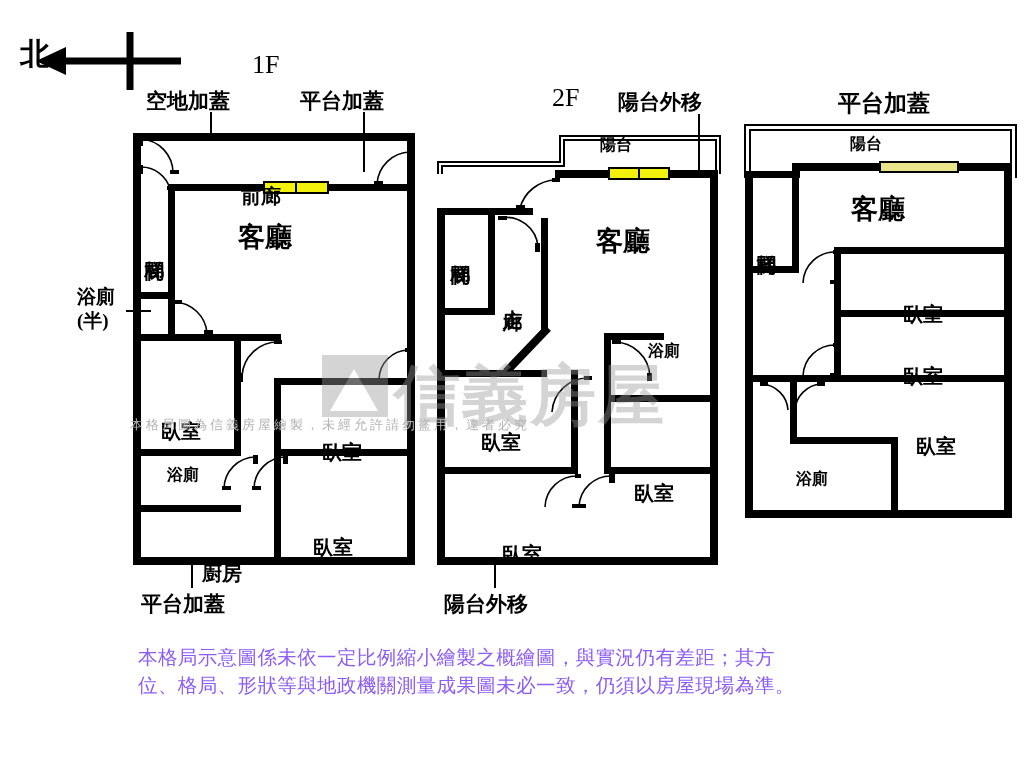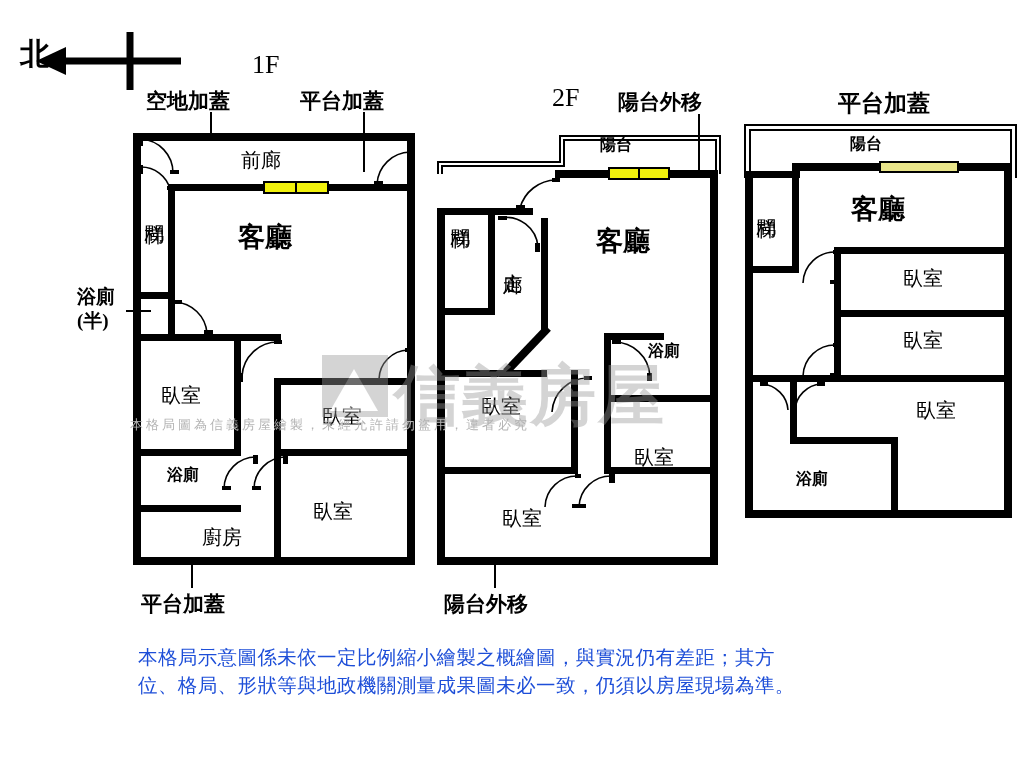--- a/index.html
+++ b/index.html
@@ -22,21 +22,21 @@
   
   .rm{
     position:absolute;
     font-family:"Liberation Serif","DejaVu Serif",serif;
     color:#000;
     white-space:nowrap;
     line-height:1.0;
     letter-spacing:0px;
   }
   .rm-lg{font-size:27px;font-weight:700;}
-  .rm-md{font-size:20px;font-weight:400;}
+  .rm-md{font-size:20px;font-weight:700;margin-top:36px;}
   .rm-sm{font-size:16px;font-weight:700;}
   .vert{writing-mode:vertical-rl;text-orientation:upright;}
 
   
   .ann{
     position:absolute;
     font-size:21px;
     font-weight:700;
     white-space:nowrap;
     color:#000;
@@ -103,21 +103,21 @@
   #wm-small{
     position:absolute;left:130px;top:416px;width:620px;
     font-size:13px;color:#b4b4b4;letter-spacing:3px;
     white-space:nowrap;pointer-events:none;
     font-family:"Liberation Serif","DejaVu Serif",serif;
   }
 
   
   #footer{
     position:absolute;left:138px;top:644px;width:790px;
-    font-size:19.5px;line-height:1.42;color:#1d4ed8;
+    font-size:19.5px;line-height:1.42;color:#8b5cf6;
     font-family:"Liberation Serif","DejaVu Serif",serif;
     letter-spacing:.4px;
   }
   #footer div{white-space:nowrap;}
 </style>
 </head>
 <body>
 
 <div id="stage">
 

